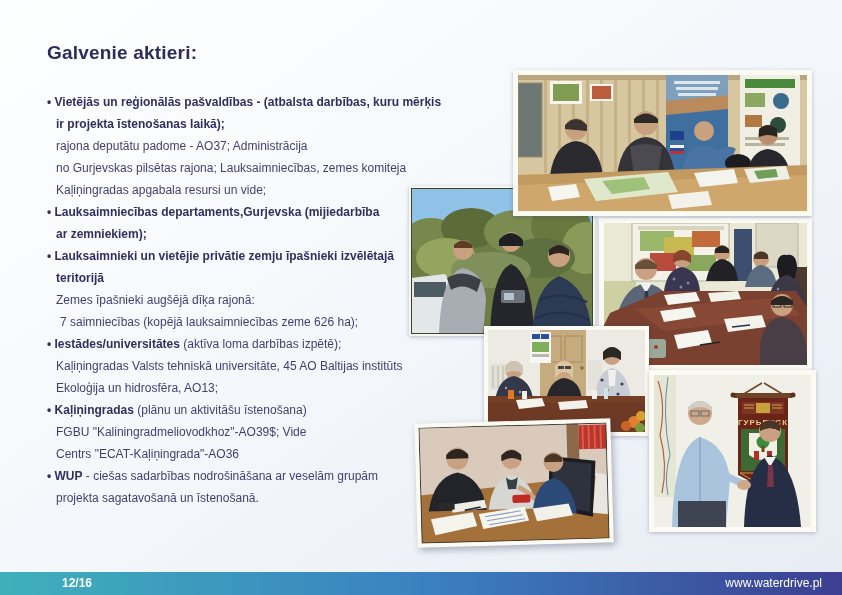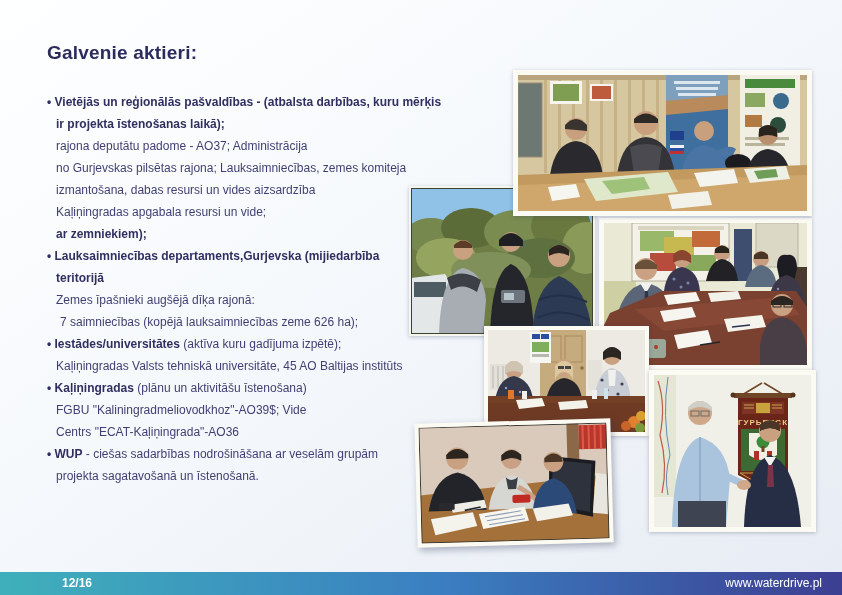--- a/index.html
+++ b/index.html
@@ -42,29 +42,30 @@
 
 <div class="slide">
 
   <h1 class="title">Galvenie aktieri:</h1>
 
   <div class="content">
     <div class="line"><span class="b">• Vietējās un reģionālās pašvaldības - (atbalsta darbības, kuru mērķis</span><span class="r"></span></div>
     <div class="line ind"><span class="b">ir projekta īstenošanas laikā);</span><span class="r"></span></div>
     <div class="line ind"><span class="b"></span><span class="r">rajona deputātu padome - AO37; Administrācija</span></div>
     <div class="line ind"><span class="b"></span><span class="r">no Gurjevskas pilsētas rajona; Lauksaimniecības, zemes komiteja</span></div>
-    <div class="line ind"><span class="b"></span><span class="r">izmantošana, dabas resursi un vides aizsardzība</span></div>
     <div class="line ind"><span class="b"></span><span class="r">Kaļiņingradas apgabala resursi un vide;</span></div>
+    <div class="line"><span class="b">• Lauksaimniecības departaments,Gurjevska (mijiedarbība</span><span class="r"></span></div>
     <div class="line ind"><span class="b">ar zemniekiem);</span><span class="r"></span></div>
-    <div class="line"><span class="b">• Lauksaimniecības departaments,Gurjevska (mijiedarbība</span><span class="r"></span></div>
+    <div class="line"><span class="b">• Lauksaimnieki un vietējie privātie zemju īpašnieki izvēlētajā</span><span class="r"></span></div>
     <div class="line ind"><span class="b">teritorijā</span><span class="r"></span></div>
     <div class="line ind"><span class="b"></span><span class="r">Zemes īpašnieki augšējā dīķa rajonā:</span></div>
     <div class="line ind2"><span class="b"></span><span class="r">7 saimniecības (kopējā lauksaimniecības zeme 626 ha);</span></div>
-    <div class="line"><span class="b">• Iestādes/universitātes</span><span class="r"> (aktīva kuru gadījuma izpētē);</span></div>
+    <div class="line"><span class="b">• Iestādes/universitātes</span><span class="r"> (aktīva loma darbības izpētē);</span></div>
     <div class="line ind"><span class="b"></span><span class="r">Kaļiņingradas Valsts tehniskā universitāte, 45 AO Baltijas institūts</span></div>
+    <div class="line ind"><span class="b"></span><span class="r">Ekoloģija un hidrosfēra, AO13;</span></div>
     <div class="line"><span class="b">• Kaļiņingradas</span><span class="r"> (plānu un aktivitāšu īstenošana)</span></div>
     <div class="line ind"><span class="b"></span><span class="r">FGBU "Kaliningradmeliovodkhoz"-AO39$; Vide</span></div>
     <div class="line ind"><span class="b"></span><span class="r">Centrs "ECAT-Kaļiņingrada"-AO36</span></div>
     <div class="line"><span class="b">• WUP</span><span class="r"> - ciešas sadarbības nodrošināšana ar veselām grupām</span></div>
     <div class="line ind"><span class="b"></span><span class="r">projekta sagatavošanā un īstenošanā.</span></div>
   </div>
 
   <div class="photo pA">
     <svg width="289" height="136" viewBox="0 0 289 136">
       <rect width="289" height="136" fill="#d7c7a0"></rect>

